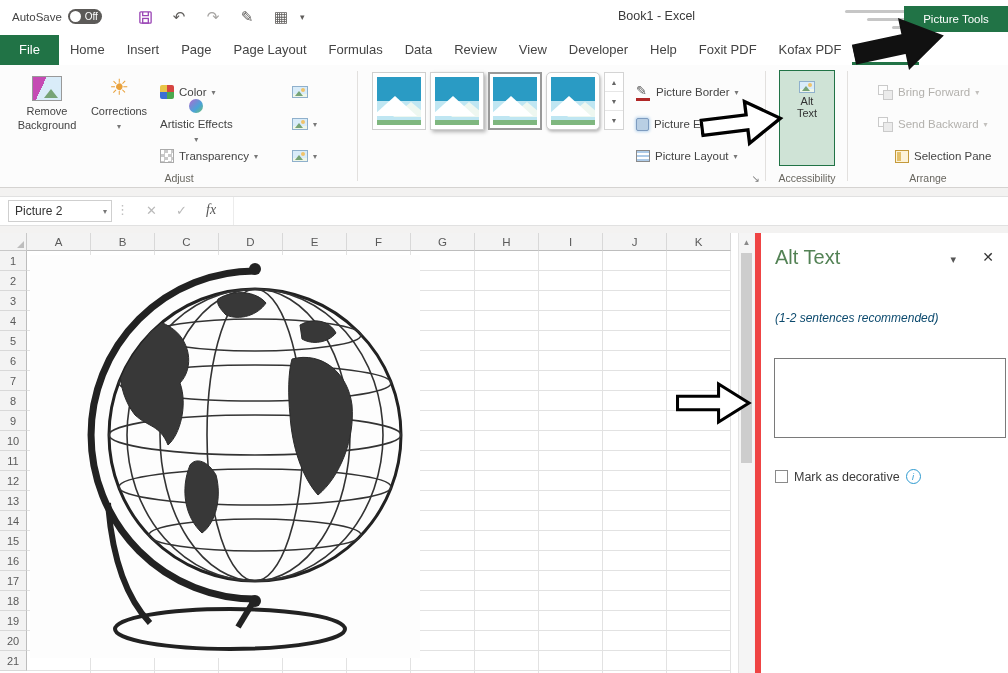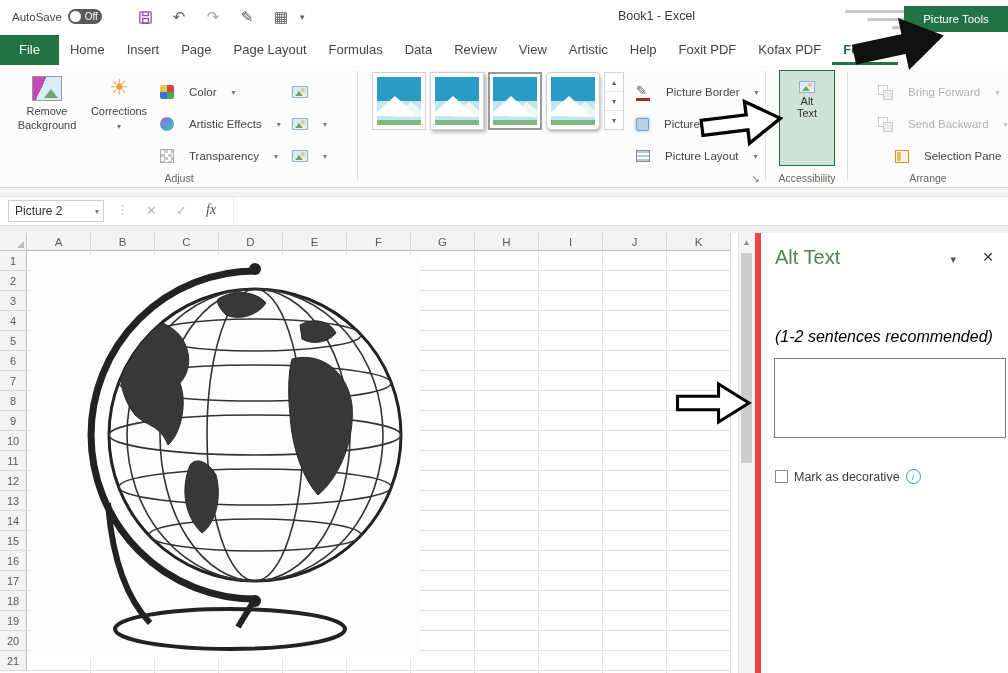--- a/index.html
+++ b/index.html
@@ -38,21 +38,21 @@
   .glabel{position:absolute;left:0;right:0;bottom:3px;text-align:center;font-size:10.5px;color:#68665f;}
   .g-adjust{left:0;width:358px;}
   .g-styles{left:358px;width:408px;}
   .g-access{left:766px;width:82px;}
   .g-arrange{left:848px;width:160px;}
 
   .bigbtn{position:absolute;top:6px;text-align:center;font-size:11px;color:#444;line-height:1.25;}
   .bigbtn .bicon{height:34px;display:flex;align-items:center;justify-content:center;}
   .caret{font-size:8px;color:#777;}
   .caret.dim{color:#c2c0bd;}
-  .srow{position:absolute;height:26px;display:flex;align-items:center;gap:15px;font-size:11.5px;color:#444;white-space:nowrap;}
+  .srow{position:absolute;height:26px;display:flex;align-items:center;gap:5px;font-size:11.5px;color:#444;white-space:nowrap;}
   .srow.disabled{color:#b3b1ad;}
 
   
   .minipic{display:inline-block;width:16px;height:12px;background:linear-gradient(180deg,#d9ecf9 0 7px,#eef6e9 7px);
            border:1px solid #8fb0cc;position:relative;flex:none;box-sizing:border-box;}
   .minipic::before{content:"";position:absolute;right:2px;top:1px;width:4px;height:4px;border-radius:50%;background:#f0c36a;}
   .minipic::after{content:"";position:absolute;left:2px;bottom:1px;border-left:4px solid transparent;border-right:4px solid transparent;border-bottom:5px solid #76a376;}
   .rb-ico{display:inline-block;width:30px;height:25px;background:linear-gradient(115deg,#c54bb4 0 35%,#d9ecf9 35%);
           border:1px solid #999;position:relative;box-sizing:border-box;}
   .rb-ico::after{content:"";position:absolute;right:3px;bottom:2px;border-left:7px solid transparent;border-right:7px solid transparent;border-bottom:9px solid #76a376;}
@@ -93,21 +93,21 @@
 
   
   .altbtn{position:absolute;left:13px;top:5px;width:56px;height:96px;background:#cfe3d6;border:1px solid #217346;
           box-sizing:border-box;text-align:center;font-size:11px;color:#333;padding-top:10px;}
   .alt-ico{display:inline-block;}
   .alt-ico .bars{width:20px;height:2px;background:#8a8a8a;margin:2px auto 0;}
   .alt-ico .bars.short{width:13px;}
 
   
   .fbar{position:absolute;left:0;top:196px;width:100%;height:30px;background:#fff;border-top:1px solid #e1e1e1;border-bottom:1px solid #e1e1e1;box-sizing:border-box;}
-  .namebox{position:absolute;left:8px;top:3px;width:96px;height:22px;border:1px solid #cfcfcf;display:flex;align-items:center;font-size:12px;color:#333;box-sizing:border-box;}
+  .namebox{position:absolute;left:8px;top:3px;width:104px;height:22px;border:1px solid #cfcfcf;display:flex;align-items:center;font-size:12px;color:#333;box-sizing:border-box;}
   .namebox .nval{padding-left:6px;flex:1;}
   .namebox .caret{margin-right:4px;}
   .fdots{position:absolute;left:116px;top:5px;color:#c0c0c0;font-size:13px;}
   .fx-x{position:absolute;left:146px;top:6px;color:#b9b9b9;font-size:13px;}
   .fx-check{position:absolute;left:176px;top:6px;color:#b9b9b9;font-size:13px;}
   .fx-lab{position:absolute;left:206px;top:5px;font-family:"Liberation Serif","DejaVu Serif",serif;font-style:italic;font-size:14px;color:#555;}
   .finput{position:absolute;left:233px;right:0;top:0;bottom:0;background:#fff;border-left:1px solid #ececec;}
 
   
   .grid{position:absolute;left:0;top:233px;width:738px;height:440px;background:#fff;overflow:hidden;}
@@ -128,21 +128,21 @@
   .vscroll{position:absolute;left:738px;top:233px;width:16px;height:440px;background:#f5f5f5;border-left:1px solid #e3e3e3;box-sizing:border-box;}
   .vs-up{height:18px;display:flex;align-items:center;justify-content:center;font-size:8px;color:#8a8a8a;}
   .vs-thumb{position:absolute;left:2px;right:2px;top:20px;height:210px;background:#cdcdcd;}
 
   
   .pane{position:absolute;left:755px;top:233px;width:253px;height:440px;background:#fff;border-left:6px solid #ef4444;box-sizing:border-box;}
   .pane-title{position:absolute;left:14px;top:13px;font-size:20px;color:#538255;}
   .pane-caret{position:absolute;right:52px;top:20px;font-size:11px;color:#555;}
   .pane-close{position:absolute;right:14px;top:16px;font-size:14px;color:#333;}
   .pane-prompt{position:absolute;left:14px;top:50px;width:232px;font-size:12.5px;color:#3b3b3b;line-height:1.45;}
-  .pane-rec{position:absolute;left:14px;top:95px;font-size:16px;font-style:italic;color:#000000;}
+  .pane-rec{position:absolute;left:14px;top:78px;font-size:12px;font-style:italic;color:#0c4a6e;}
   .pane-textarea{position:absolute;left:13px;top:125px;width:232px;height:80px;border:1px solid #7a7a7a;resize:none;
                  font-family:"Liberation Sans",sans-serif;font-size:12px;box-sizing:border-box;outline:none;}
   .pane-check{position:absolute;left:14px;top:236px;display:flex;align-items:center;gap:6px;font-size:12.5px;color:#3b3b3b;}
   .cb{width:13px;height:13px;border:1px solid #8a8a8a;background:#fff;display:inline-block;box-sizing:border-box;}
   .info{width:13px;height:13px;border:1px solid #2d9ad0;color:#2d9ad0;border-radius:50%;font-size:9px;
         display:inline-flex;align-items:center;justify-content:center;font-style:italic;}
 
   
   .arrow{position:absolute;z-index:60;}
   .a1{left:853px;top:12px;width:92px;height:66px;transform:rotate(-12deg);}
@@ -190,21 +190,21 @@
   <div class="tabrow" id="tabrow">
       <span class="tab file">File</span>
       <span class="tab">Home</span>
       <span class="tab">Insert</span>
       <span class="tab">Page</span>
       <span class="tab">Page Layout</span>
       <span class="tab">Formulas</span>
       <span class="tab">Data</span>
       <span class="tab">Review</span>
       <span class="tab">View</span>
-      <span class="tab">Artistic</span>
+      <span class="tab">Developer</span>
       <span class="tab">Help</span>
       <span class="tab">Foxit PDF</span>
       <span class="tab">Kofax PDF</span>
       <span class="tab active">Format</span>
     </div>
 
   <div class="ribbon">
 
     <div class="group g-adjust">
       <div class="bigbtn" style="left:12px;width:70px;">
@@ -218,21 +218,21 @@
             <span class="sun">☀</span>
           </div>
         <span>Corrections</span><br>
         <span class="caret">▾</span>
       </div>
       <div class="srow" style="left:160px;top:14px;">
         <span class="color-ico"></span>
         <span>Color</span>
         <span class="caret">▾</span>
       </div>
-      <div class="srow" style="left:160px;top:46px;">
+      <div class="srow" style="left:160px;top:34px;flex-direction:column;">
         <span class="art-ico"></span>
         <span>Artistic Effects</span>
         <span class="caret">▾</span>
       </div>
       <div class="srow" style="left:160px;top:78px;">
         <span class="transp-ico"></span>
         <span>Transparency</span>
         <span class="caret">▾</span>
       </div>
       <div class="srow" style="left:292px;top:14px;">

